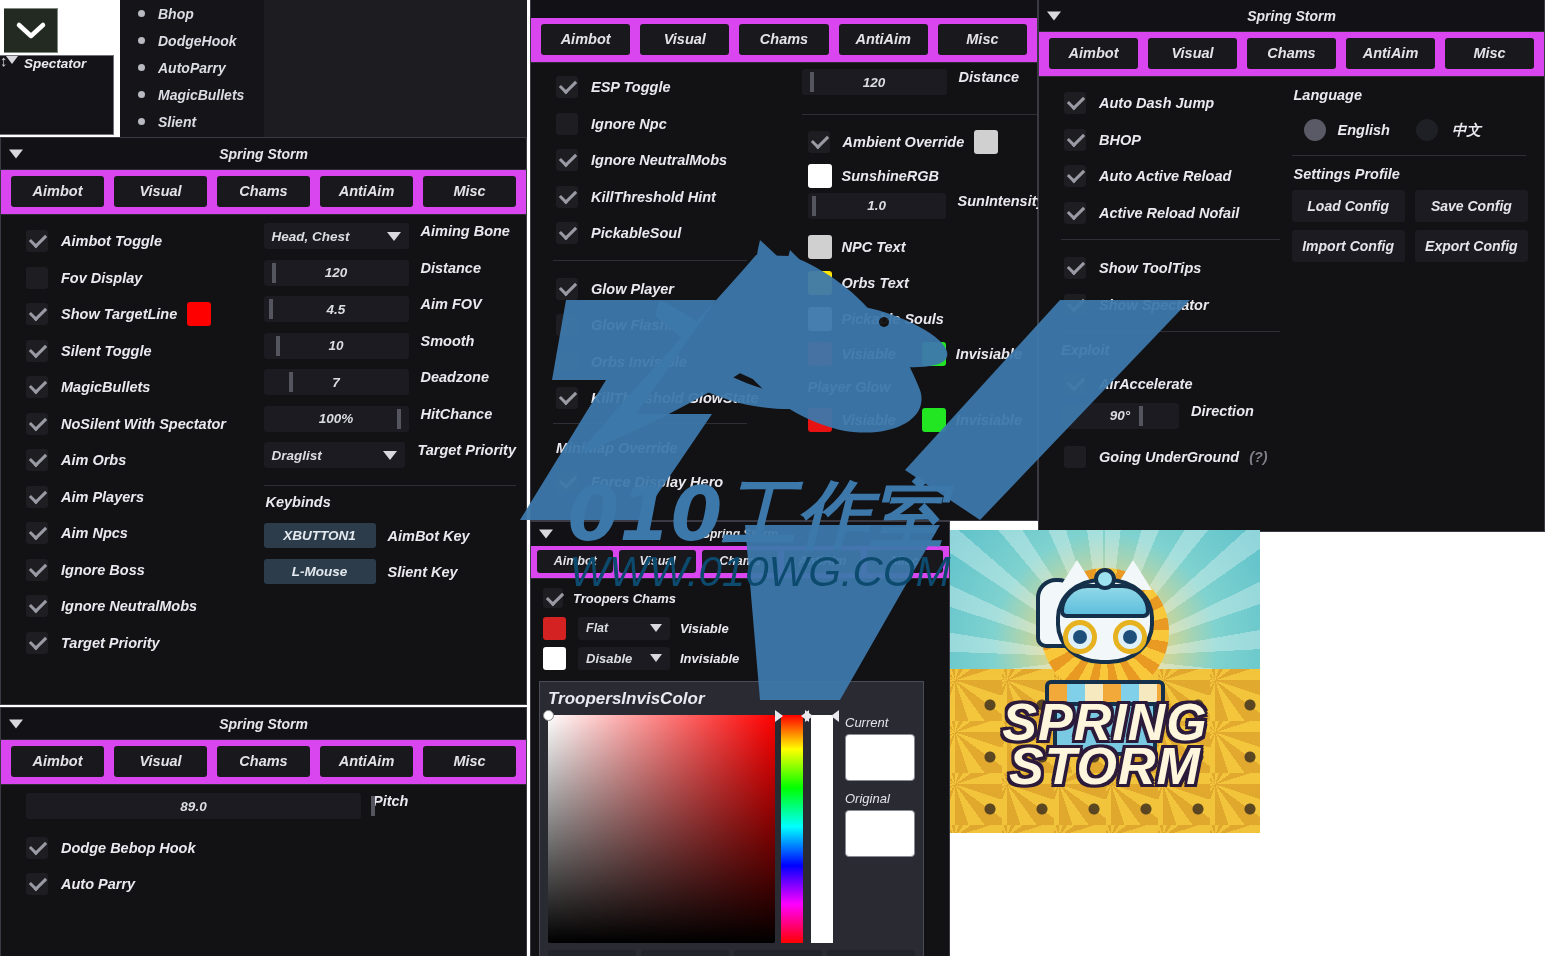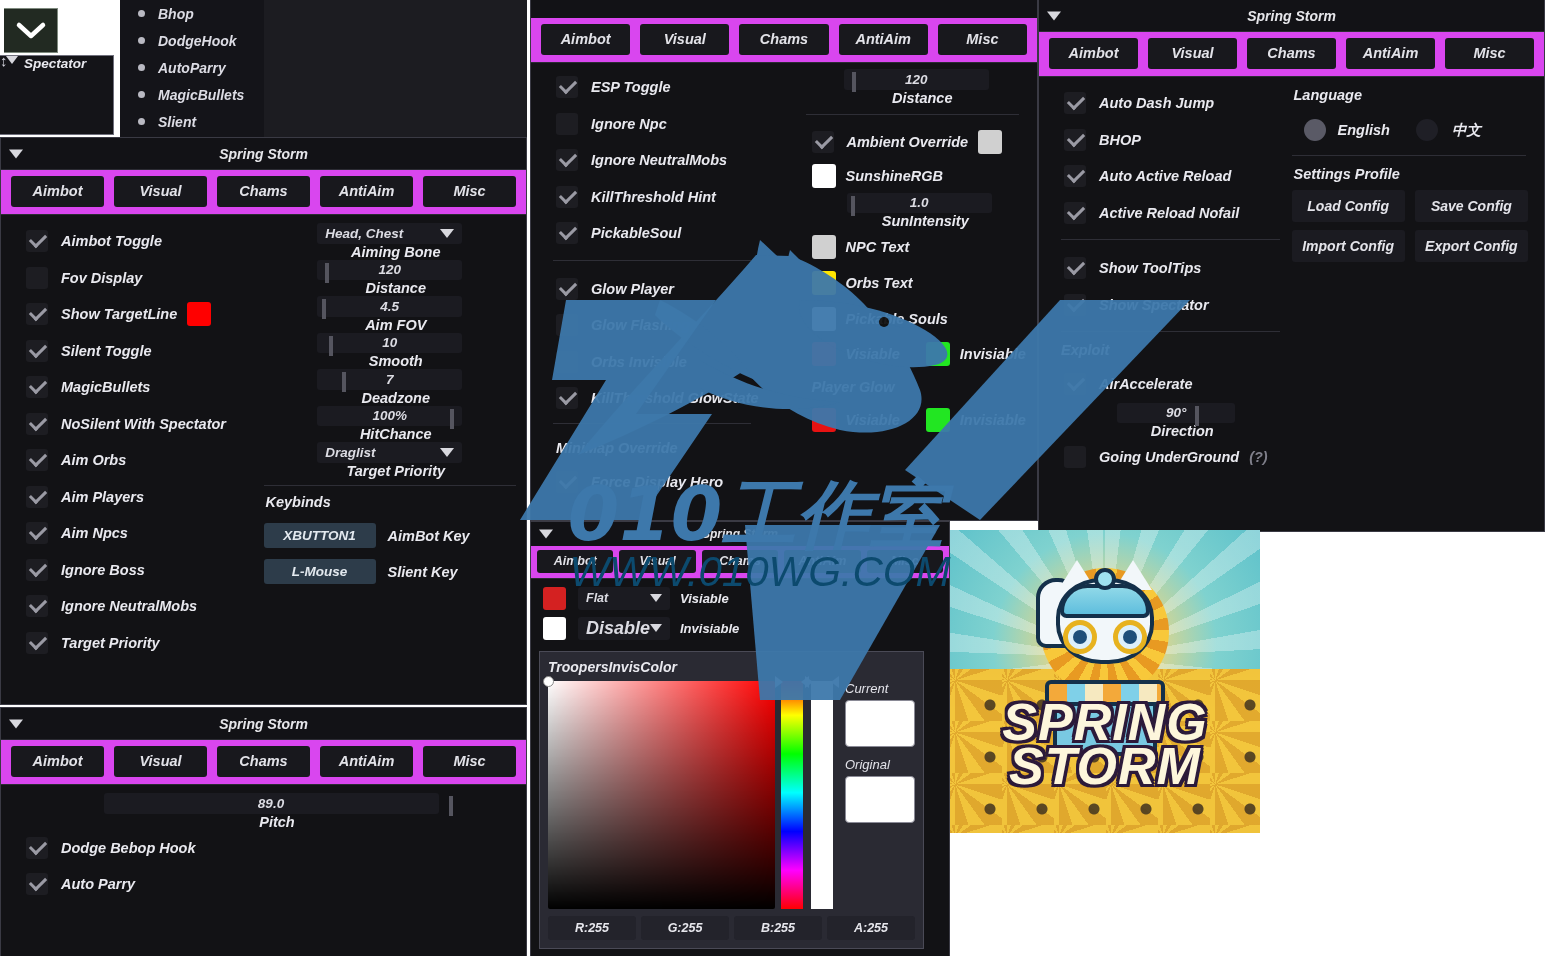--- a/index.html
+++ b/index.html
@@ -53,21 +53,21 @@
     content: ""; position: absolute; left: 4px; top: 4px;
     width: 13px; height: 7px;
     border-left: 3px solid #9a9aa4; border-bottom: 3px solid #9a9aa4;
     transform: rotate(-45deg);
   }
   .lbl { color: #e9e9ef; font-size: 14.5px; font-weight: bold; white-space: nowrap; }
 
   .swatch { width: 24px; height: 24px; border-radius: 3px; margin-left: 10px; flex: none; cursor: pointer; }
 
   
-  .sliderrow { display: flex; align-items: center; height: 36.5px; flex-direction: column; }
+  .sliderrow { display: flex; align-items: flex-start; height: 36.5px; }
   .slider {
     width: 145px; height: 26px; background: #1b1b21; border-radius: 3px;
     position: relative; display: flex; align-items: center; justify-content: center;
     color: #dcdce3; font-size: 13.5px; font-weight: bold; cursor: pointer;
   }
   .slider .knob { position: absolute; top: 3px; width: 4px; height: 20px; background: #55555f; }
   .slidername { color: #e9e9ef; font-size: 14.5px; font-weight: bold; margin-left: 12px; white-space: nowrap; }
 
   .combo {
     width: 145px; height: 26px; background: #1b1b21; border-radius: 3px;
@@ -146,21 +146,21 @@
   #p4 { left: 530px; top: 521px; width: 420px; height: 435px; border: 1px solid #3a3a44; border-bottom: none; }
 
   
   #p5 { left: 1038px; top: 0px; width: 507px; height: 532px; border: 1px solid #3a3a44; border-top: none; }
 
   
   .cpwrap {
     margin: 8px 8px 0 8px; background: #2a2a33; border: 1px solid #4a4a56;
     padding: 7px 8px 8px 8px; width: 385px;
   }
-  .cptitle { color: #e9e9ef; font-size: 14px; font-weight: bold; margin-bottom: 6px; }
+  .cptitle { color: #e9e9ef; font-size: 17px; font-weight: bold; margin-bottom: 6px; }
   .cpmain { display: flex; }
   .sv {
     width: 228px; height: 228px; position: relative; border-radius: 2px;
     background:
       linear-gradient(to top, #000 0%, rgba(0,0,0,0) 100%),
       linear-gradient(to right, #fff 0%, #ff0000 100%);
   }
   .sv .cursor {
     position: absolute; left: -5px; top: -5px; width: 11px; height: 11px;
     border-radius: 50%; background: #fff; border: 1px solid #888;
@@ -567,30 +567,34 @@
     </div>
     <div class="tabbar" style="gap:6px;padding:4px 6px 5px 6px;">
       <div class="tab" style="font-size:12.5px;padding:4px 0 5px 0;">Aimbot</div>
       <div class="tab" style="font-size:12.5px;padding:4px 0 5px 0;">Visual</div>
       <div class="tab" style="font-size:12.5px;padding:4px 0 5px 0;">Chams</div>
       <div class="tab" style="font-size:12.5px;padding:4px 0 5px 0;">AntiAim</div>
       <div class="tab" style="font-size:12.5px;padding:4px 0 5px 0;">Misc</div>
     </div>
     <div style="padding-top:4px;">
       <div class="row" style="height:30px;">
+        <span class="cb on" style="width:20px;height:20px;margin-left:12px;margin-right:10px;"></span>
+        <span class="lbl" style="font-size:13px;">Troopers Chams</span>
+      </div>
+      <div class="row" style="height:30px;">
         <span class="swatch" id="sw-chams-vis" style="margin-left: 12px; margin-right: 12px; width: 23px; height: 23px; background: rgb(212, 33, 33);"></span>
         <div class="combo" style="width:92px;height:23px;font-size:12.5px;">
           <span class="cval">Flat</span>
           <span class="dncaret" style="border-left-width:6px;border-right-width:6px;border-top-width:8px;"></span>
         </div>
         <span class="lbl" style="font-size:13px;margin-left:10px;">Visiable</span>
       </div>
       <div class="row" style="height:30px;">
         <span class="swatch" id="sw-chams-invis" style="margin-left: 12px; margin-right: 12px; width: 23px; height: 23px; background: rgb(255, 255, 255);"></span>
-        <div class="combo" style="width:92px;height:23px;font-size:18px;text-align:right;">
+        <div class="combo" style="width:92px;height:23px;font-size:13px;">
           <span class="cval">Disable</span>
           <span class="dncaret" style="border-left-width:6px;border-right-width:6px;border-top-width:8px;"></span>
         </div>
         <span class="lbl" style="font-size:13px;margin-left:10px;">Invisiable</span>
       </div>
 
       <div class="cpwrap">
         <div class="cptitle">TroopersInvisColor</div>
         <div class="cpmain">
           <div class="sv">

